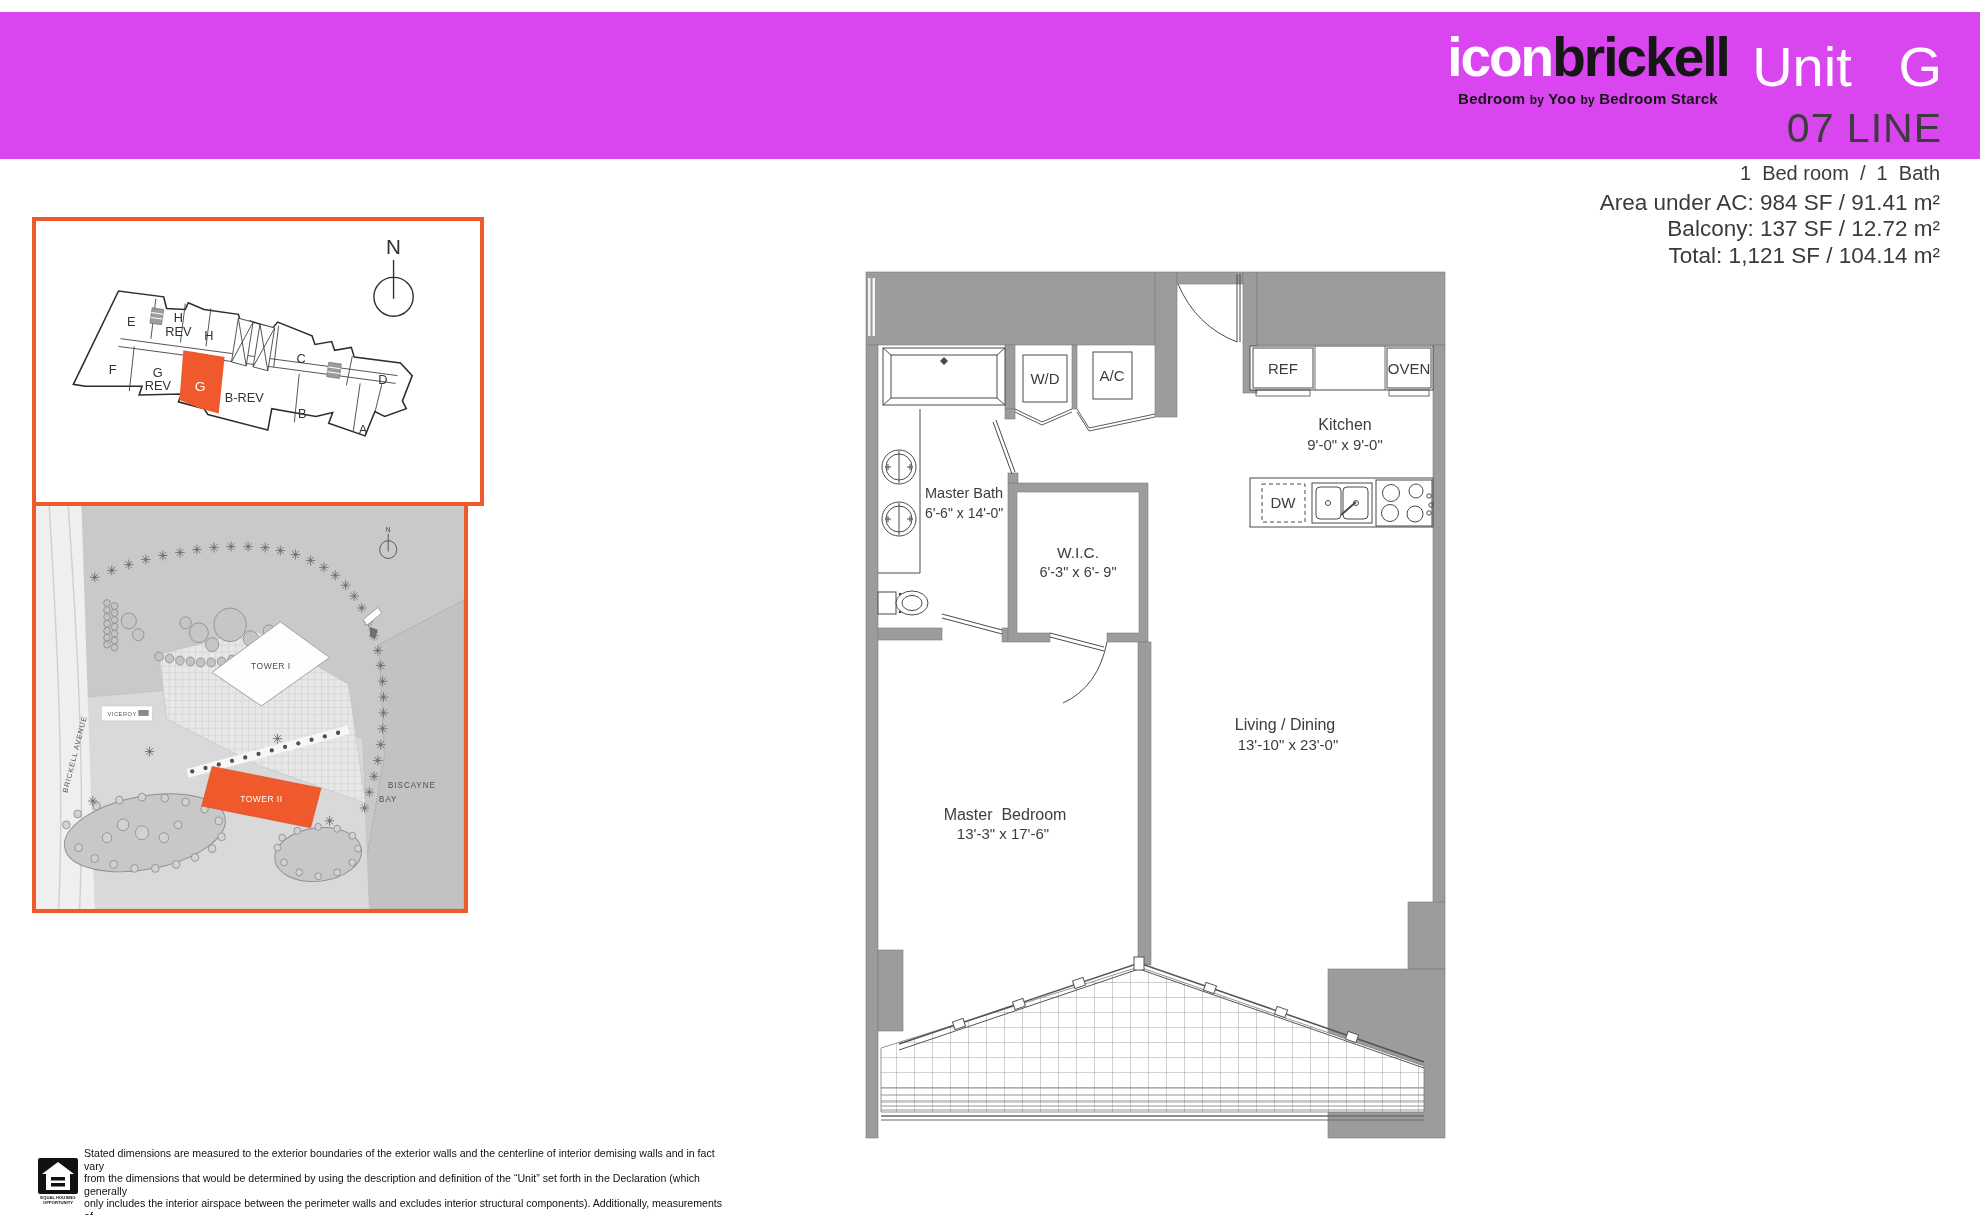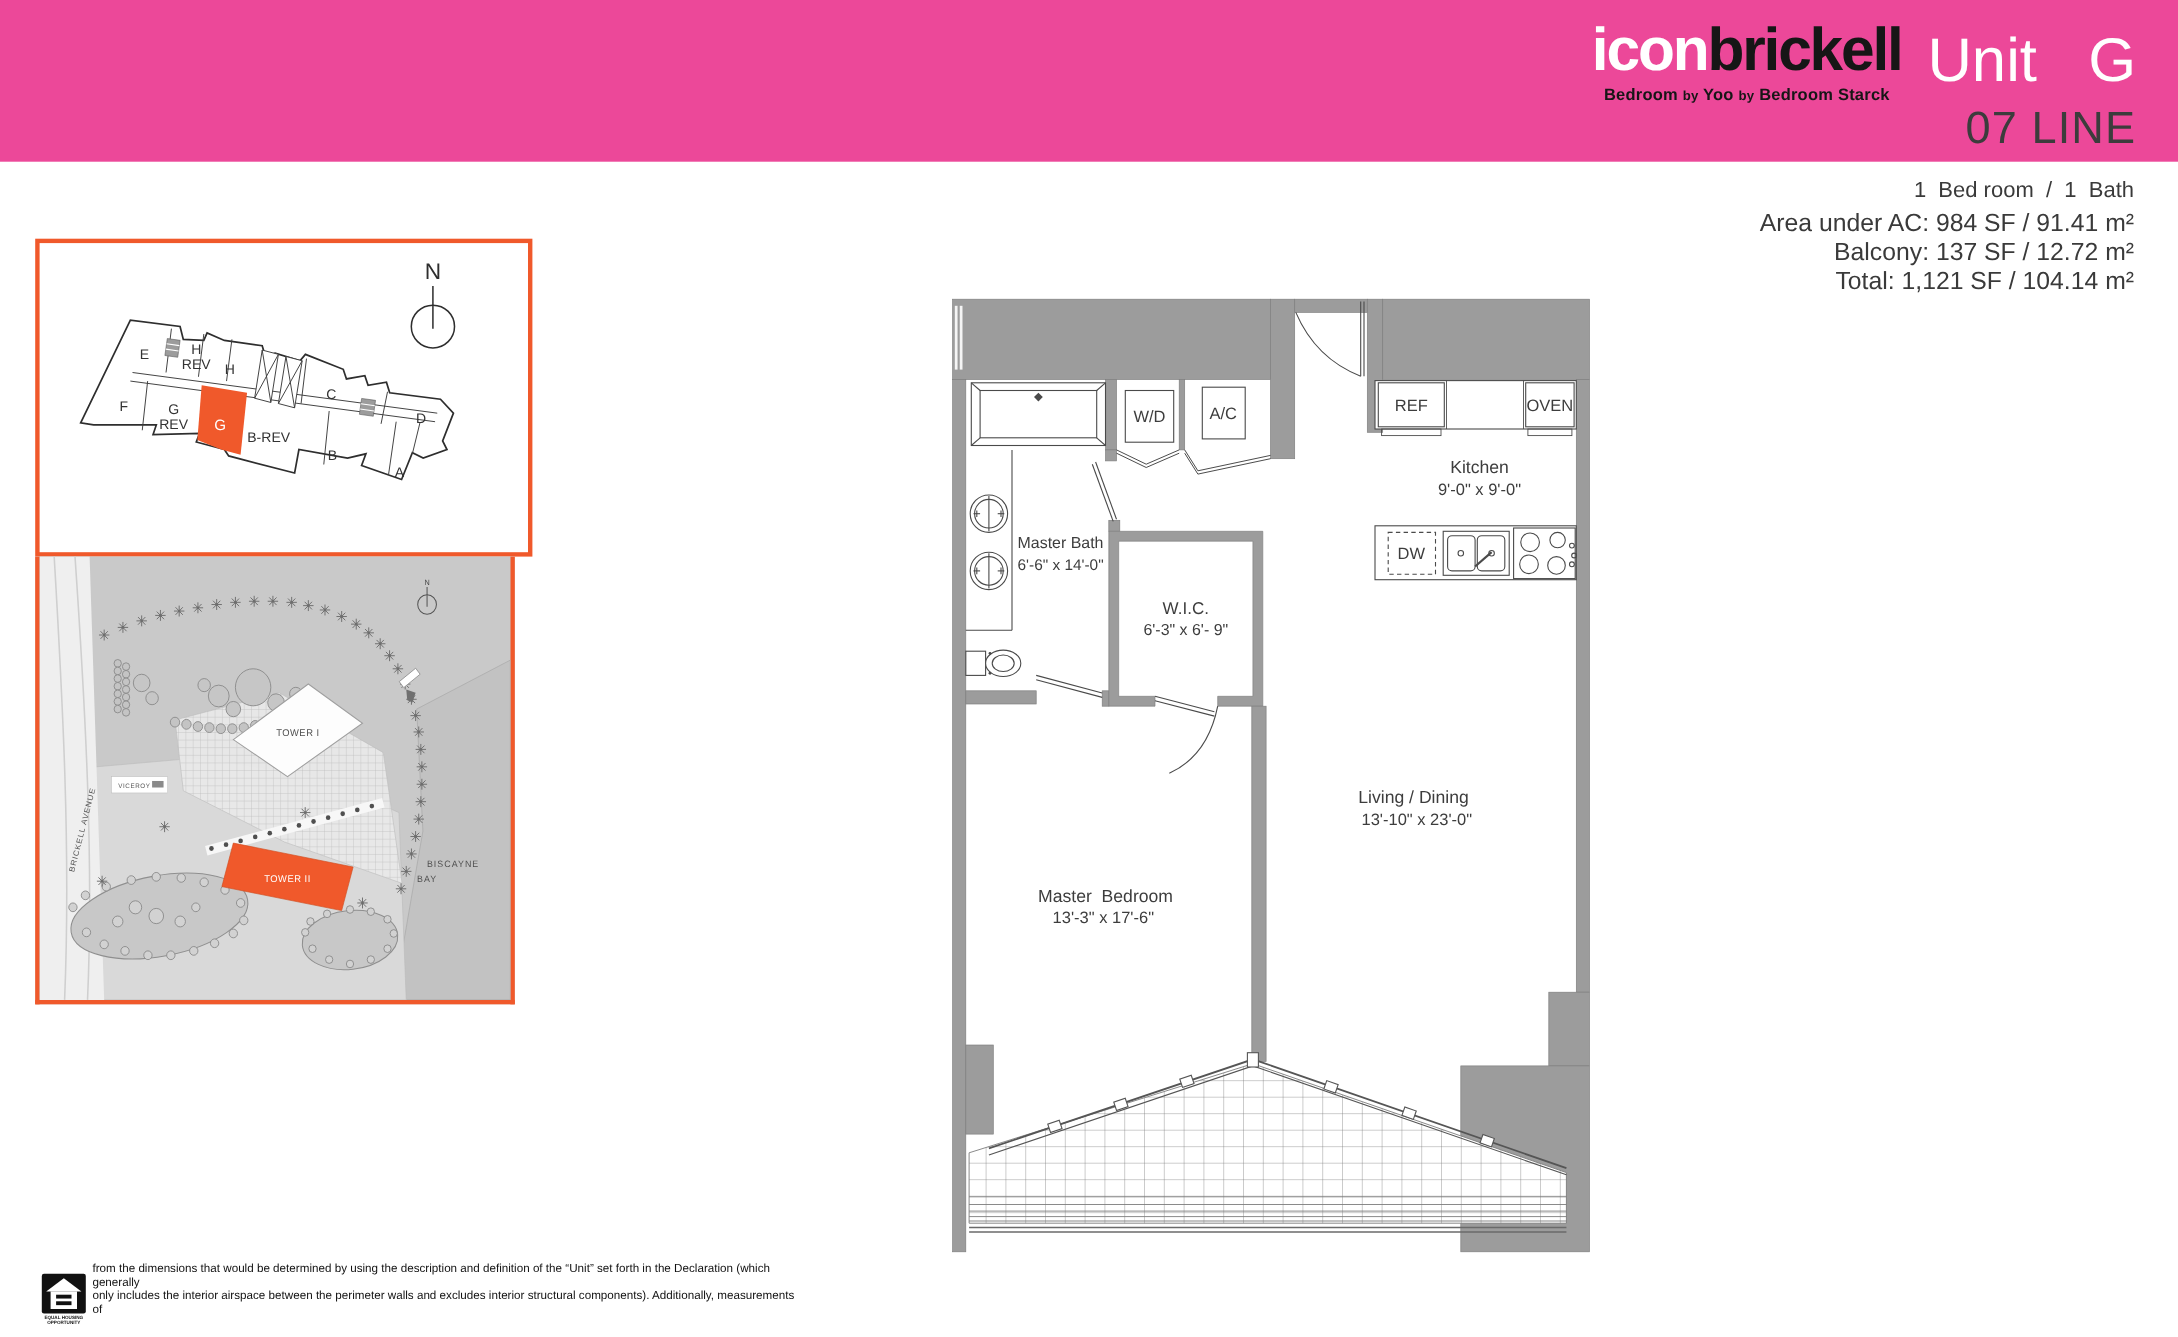--- a/index.html
+++ b/index.html
@@ -1,21 +1,21 @@
 <!DOCTYPE html>
 <html><head>
 <meta charset="utf-8">
 <style>
   html,body{margin:0;padding:0;background:#fff;}
   .page{position:relative;width:1980px;height:1215px;background:#fff;overflow:hidden;
         font-family:"Liberation Sans",sans-serif;}
   svg text{white-space:pre;font-family:"Liberation Sans",sans-serif;}
 
   
-  .header{position:absolute;left:0;top:0;width:1980px;height:147px;background:#ec4899;}
+  .header{position:absolute;left:0;top:12px;width:1980px;height:147px;background:#d946ef;}
   .logo{position:absolute;left:1438px;top:18px;width:300px;text-align:center;line-height:1;}
   .logo .wordmark{font-size:55px;font-weight:bold;letter-spacing:-2px;}
   .logo .icon{color:#ffffff;}
   .logo .brick{color:#161616;}
   .logo .tagline{margin-top:6px;font-size:15px;font-weight:bold;color:#161616;letter-spacing:0.2px;}
   .logo .tagline .by{font-size:12px;}
   .unit-title{position:absolute;right:38px;top:22px;font-size:56px;color:#ffffff;white-space:pre;}
   .line-title{position:absolute;right:38px;top:93px;font-size:41px;color:#3c3c3c;letter-spacing:1px;}
 
   
@@ -510,18 +510,19 @@
     <rect x="2" y="1" width="40" height="36" rx="2" fill="#111"></rect>
     <polygon points="22,5 6,17 38,17" fill="#fff"></polygon>
     <rect x="10" y="17" width="24" height="16" fill="#fff"></rect>
     <rect x="15" y="20" width="14" height="3.5" fill="#111"></rect>
     <rect x="15" y="26" width="14" height="3.5" fill="#111"></rect>
     <text x="22" y="42" font-size="4.2" font-weight="bold" fill="#111" text-anchor="middle">EQUAL HOUSING</text>
     <text x="22" y="47" font-size="4.2" font-weight="bold" fill="#111" text-anchor="middle">OPPORTUNITY</text>
   </svg>
 
   <div class="disclaimer">
+    <div>Stated dimensions are measured to the exterior boundaries of the exterior walls and the centerline of interior demising walls and in fact vary</div>
     <div>from the dimensions that would be determined by using the description and definition of the “Unit” set forth in the Declaration (which generally</div>
     <div>only includes the interior airspace between the perimeter walls and excludes interior structural components). Additionally, measurements of</div>
 
   </div>
 
 </div>
 
 </body></html>

